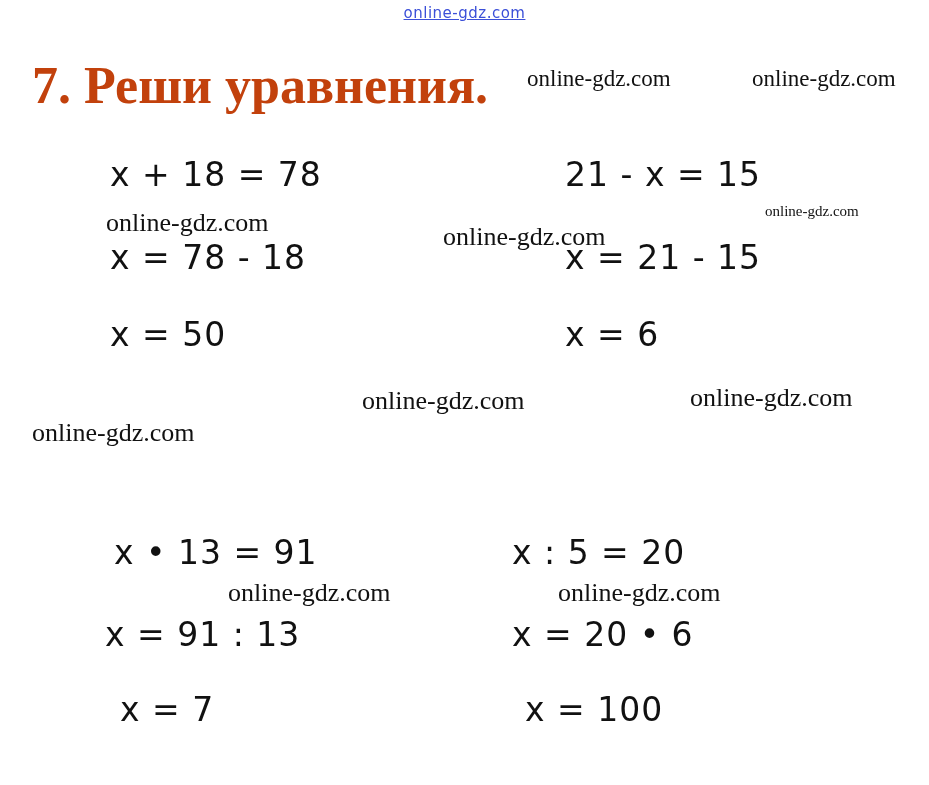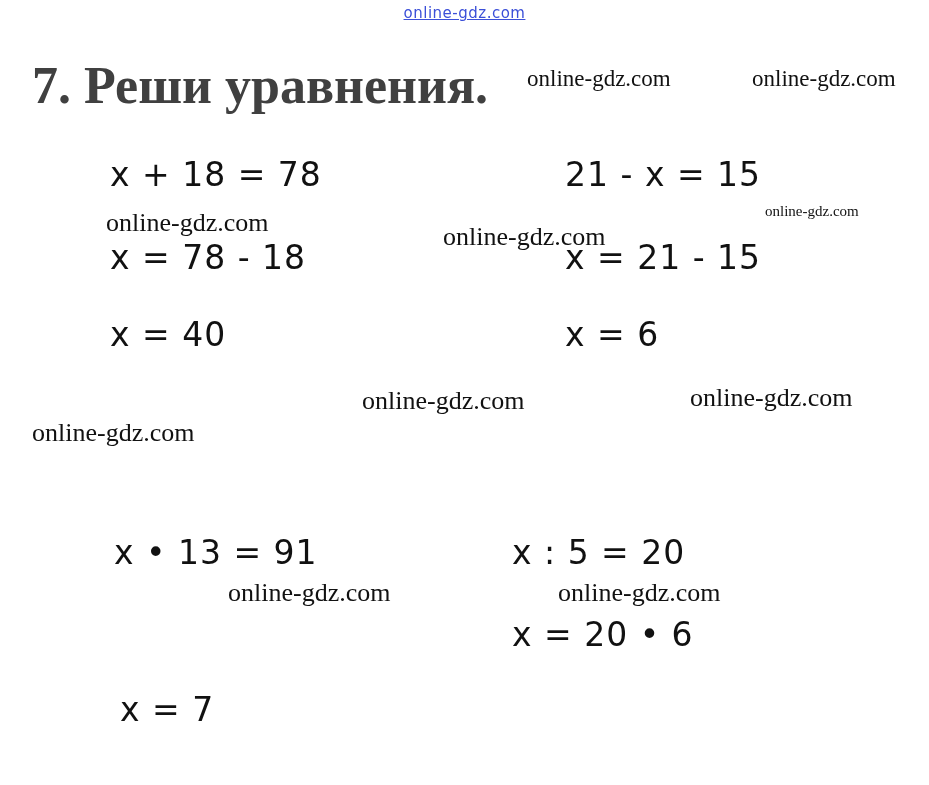--- a/index.html
+++ b/index.html
@@ -38,21 +38,21 @@
   }
 
   
   .title {
     position: absolute;
     left: 32px;
     top: 56px;
     font-family: "Liberation Serif", serif;
     font-weight: bold;
     font-size: 52px;
-    color: #404040;
+    color: #c2410c;
     white-space: nowrap;
     letter-spacing: 0px;
     text-align: center;
   }
 
   
   .math {
     position: absolute;
     font-family: "DejaVu Sans", sans-serif;
     font-size: 33px;
@@ -78,31 +78,33 @@
 <div class="page">
 
   <div class="top-logo">
     <span class="u">online-gdz.com</span>
   </div>
 
   <div class="title">7. Реши уравнения.</div>
 
   <div class="math" style="left:110px; top:155px;">x + 18 = 78</div>
   <div class="math" style="left:110px; top:238px;">x = 78 - 18</div>
-  <div class="math" style="left:110px; top:315px;">x = 40</div>
+  <div class="math" style="left:110px; top:315px;">x = 50</div>
 
   <div class="math" style="left:565px; top:155px;">21 - x = 15</div>
   <div class="math" style="left:565px; top:238px;">x = 21 - 15</div>
   <div class="math" style="left:565px; top:315px;">x = 6</div>
 
   <div class="math" style="left:114px; top:533px;">x • 13 = 91</div>
+  <div class="math" style="left:105px; top:615px;">x = 91 : 13</div>
   <div class="math" style="left:120px; top:690px;text-align:center;">x = 7</div>
 
   <div class="math" style="left:512px; top:533px;">x : 5 = 20</div>
   <div class="math" style="left:512px; top:615px;">x = 20 • 6</div>
+  <div class="math" style="left:525px; top:690px;">x = 100</div>
 
   <div class="wm wm-22" style="left:527px; top:66px;">online-gdz.com</div>
   <div class="wm wm-22" style="left:752px; top:66px;">online-gdz.com</div>
   <div class="wm wm-25" style="left:106px; top:208px;">online-gdz.com</div>
   <div class="wm wm-25" style="left:443px; top:222px;">online-gdz.com</div>
   <div class="wm wm-15" style="left:765px; top:203px;">online-gdz.com</div>
   <div class="wm wm-25" style="left:362px; top:386px;">online-gdz.com</div>
   <div class="wm wm-25" style="left:690px; top:383px;">online-gdz.com</div>
   <div class="wm wm-25" style="left:32px; top:418px;">online-gdz.com</div>
   <div class="wm wm-25" style="left:228px; top:578px;">online-gdz.com</div>

